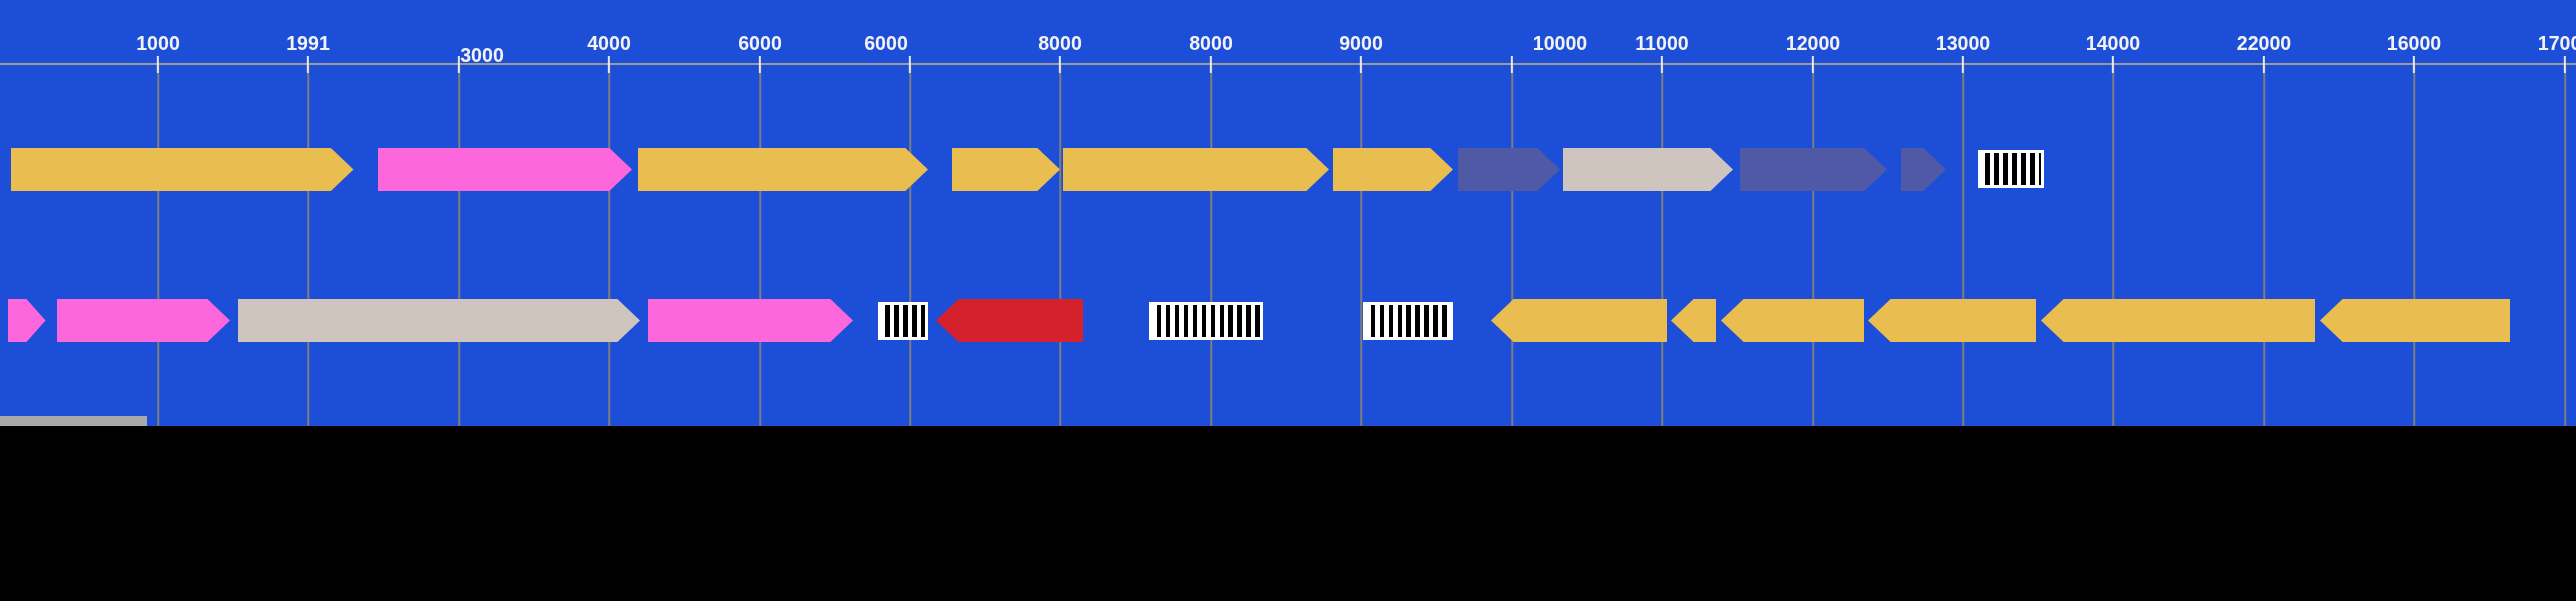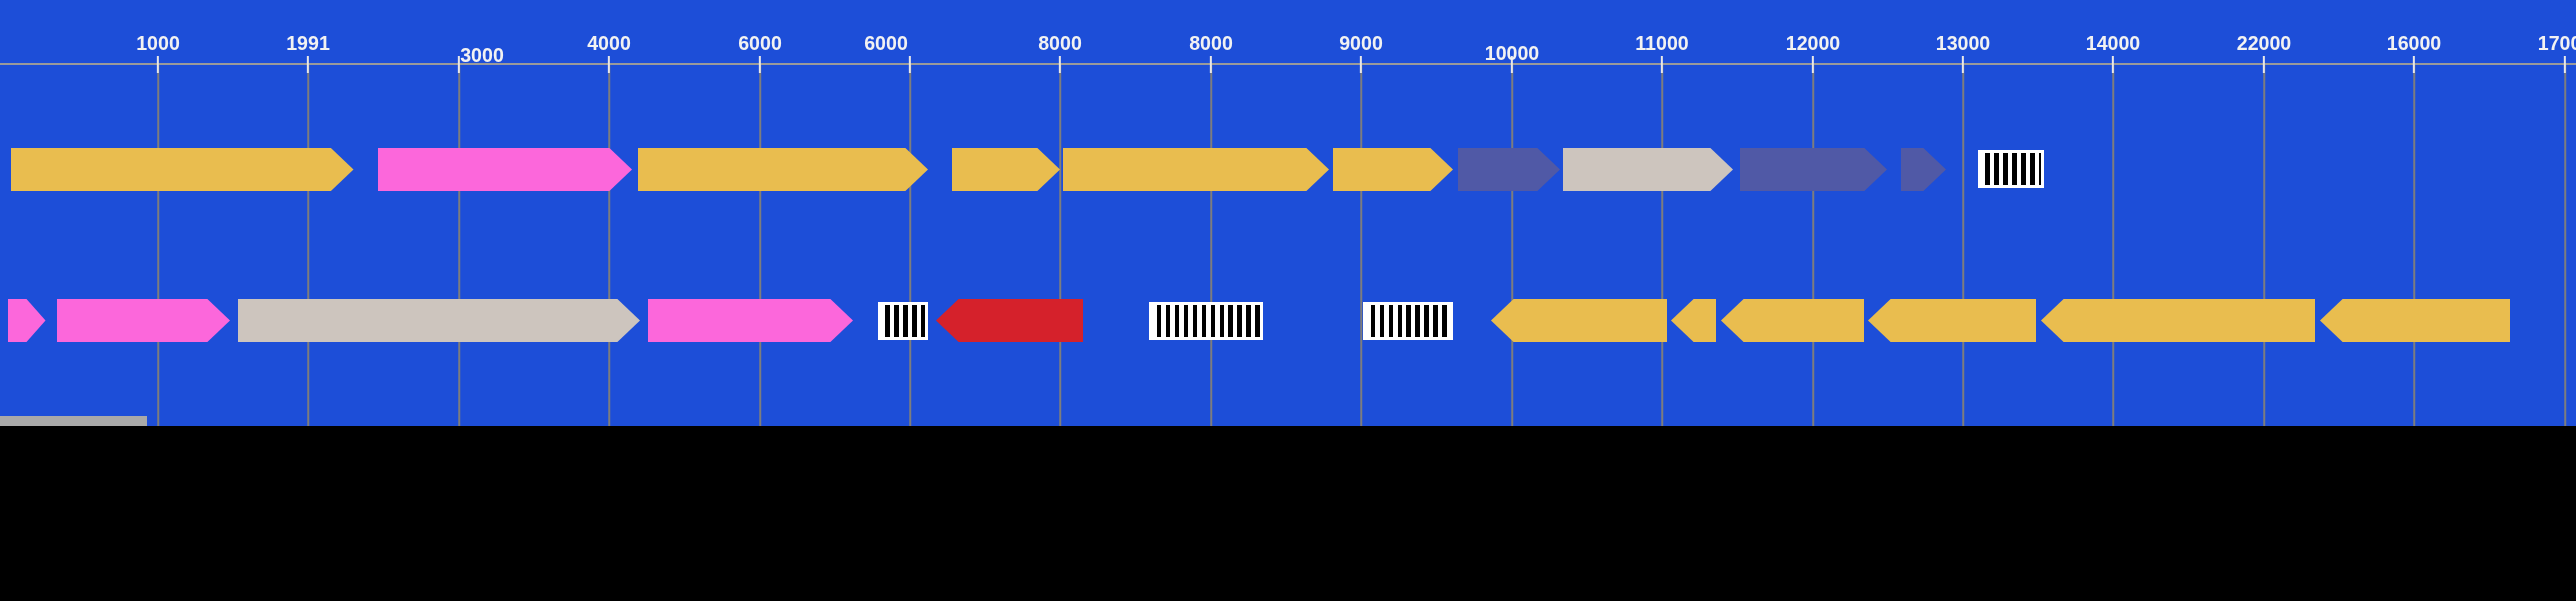--- a/index.html
+++ b/index.html
@@ -93,21 +93,21 @@
     <div class="axis-tick" style="left: 1060px;"></div>
     <div class="axis-tick-label" style="left: 1060px; color: rgb(242, 242, 242);">8000</div>
     <div class="gridline" style="left: 1211px; background: rgb(125, 125, 125);"></div>
     <div class="axis-tick" style="left: 1211px;"></div>
     <div class="axis-tick-label" style="left: 1211px; color: rgb(242, 242, 242); text-align: center;">8000</div>
     <div class="gridline" style="left: 1361px; background: rgb(125, 125, 125);"></div>
     <div class="axis-tick" style="left: 1361px;"></div>
     <div class="axis-tick-label" style="left: 1361px; color: rgb(242, 242, 242);">9000</div>
     <div class="gridline" style="left: 1512px; background: rgb(125, 125, 125);"></div>
     <div class="axis-tick" style="left: 1512px;"></div>
-    <div class="axis-tick-label" style="left: 1512px; color: rgb(242, 242, 242); margin-top: 10px;">10000</div>
+    <div class="axis-tick-label" style="left: 1560px; color: rgb(242, 242, 242);">10000</div>
     <div class="gridline" style="left: 1662px; background: rgb(125, 125, 125);"></div>
     <div class="axis-tick" style="left: 1662px;"></div>
     <div class="axis-tick-label" style="left: 1662px; color: rgb(242, 242, 242); text-align: center;">11000</div>
     <div class="gridline" style="left: 1813px; background: rgb(125, 125, 125);"></div>
     <div class="axis-tick" style="left: 1813px;"></div>
     <div class="axis-tick-label" style="left: 1813px; color: rgb(242, 242, 242);">12000</div>
     <div class="gridline" style="left: 1963px; background: rgb(125, 125, 125);"></div>
     <div class="axis-tick" style="left: 1963px;"></div>
     <div class="axis-tick-label" style="left: 1963px; color: rgb(242, 242, 242);">13000</div>
     <div class="gridline" style="left: 2113px; background: rgb(125, 125, 125);"></div>

